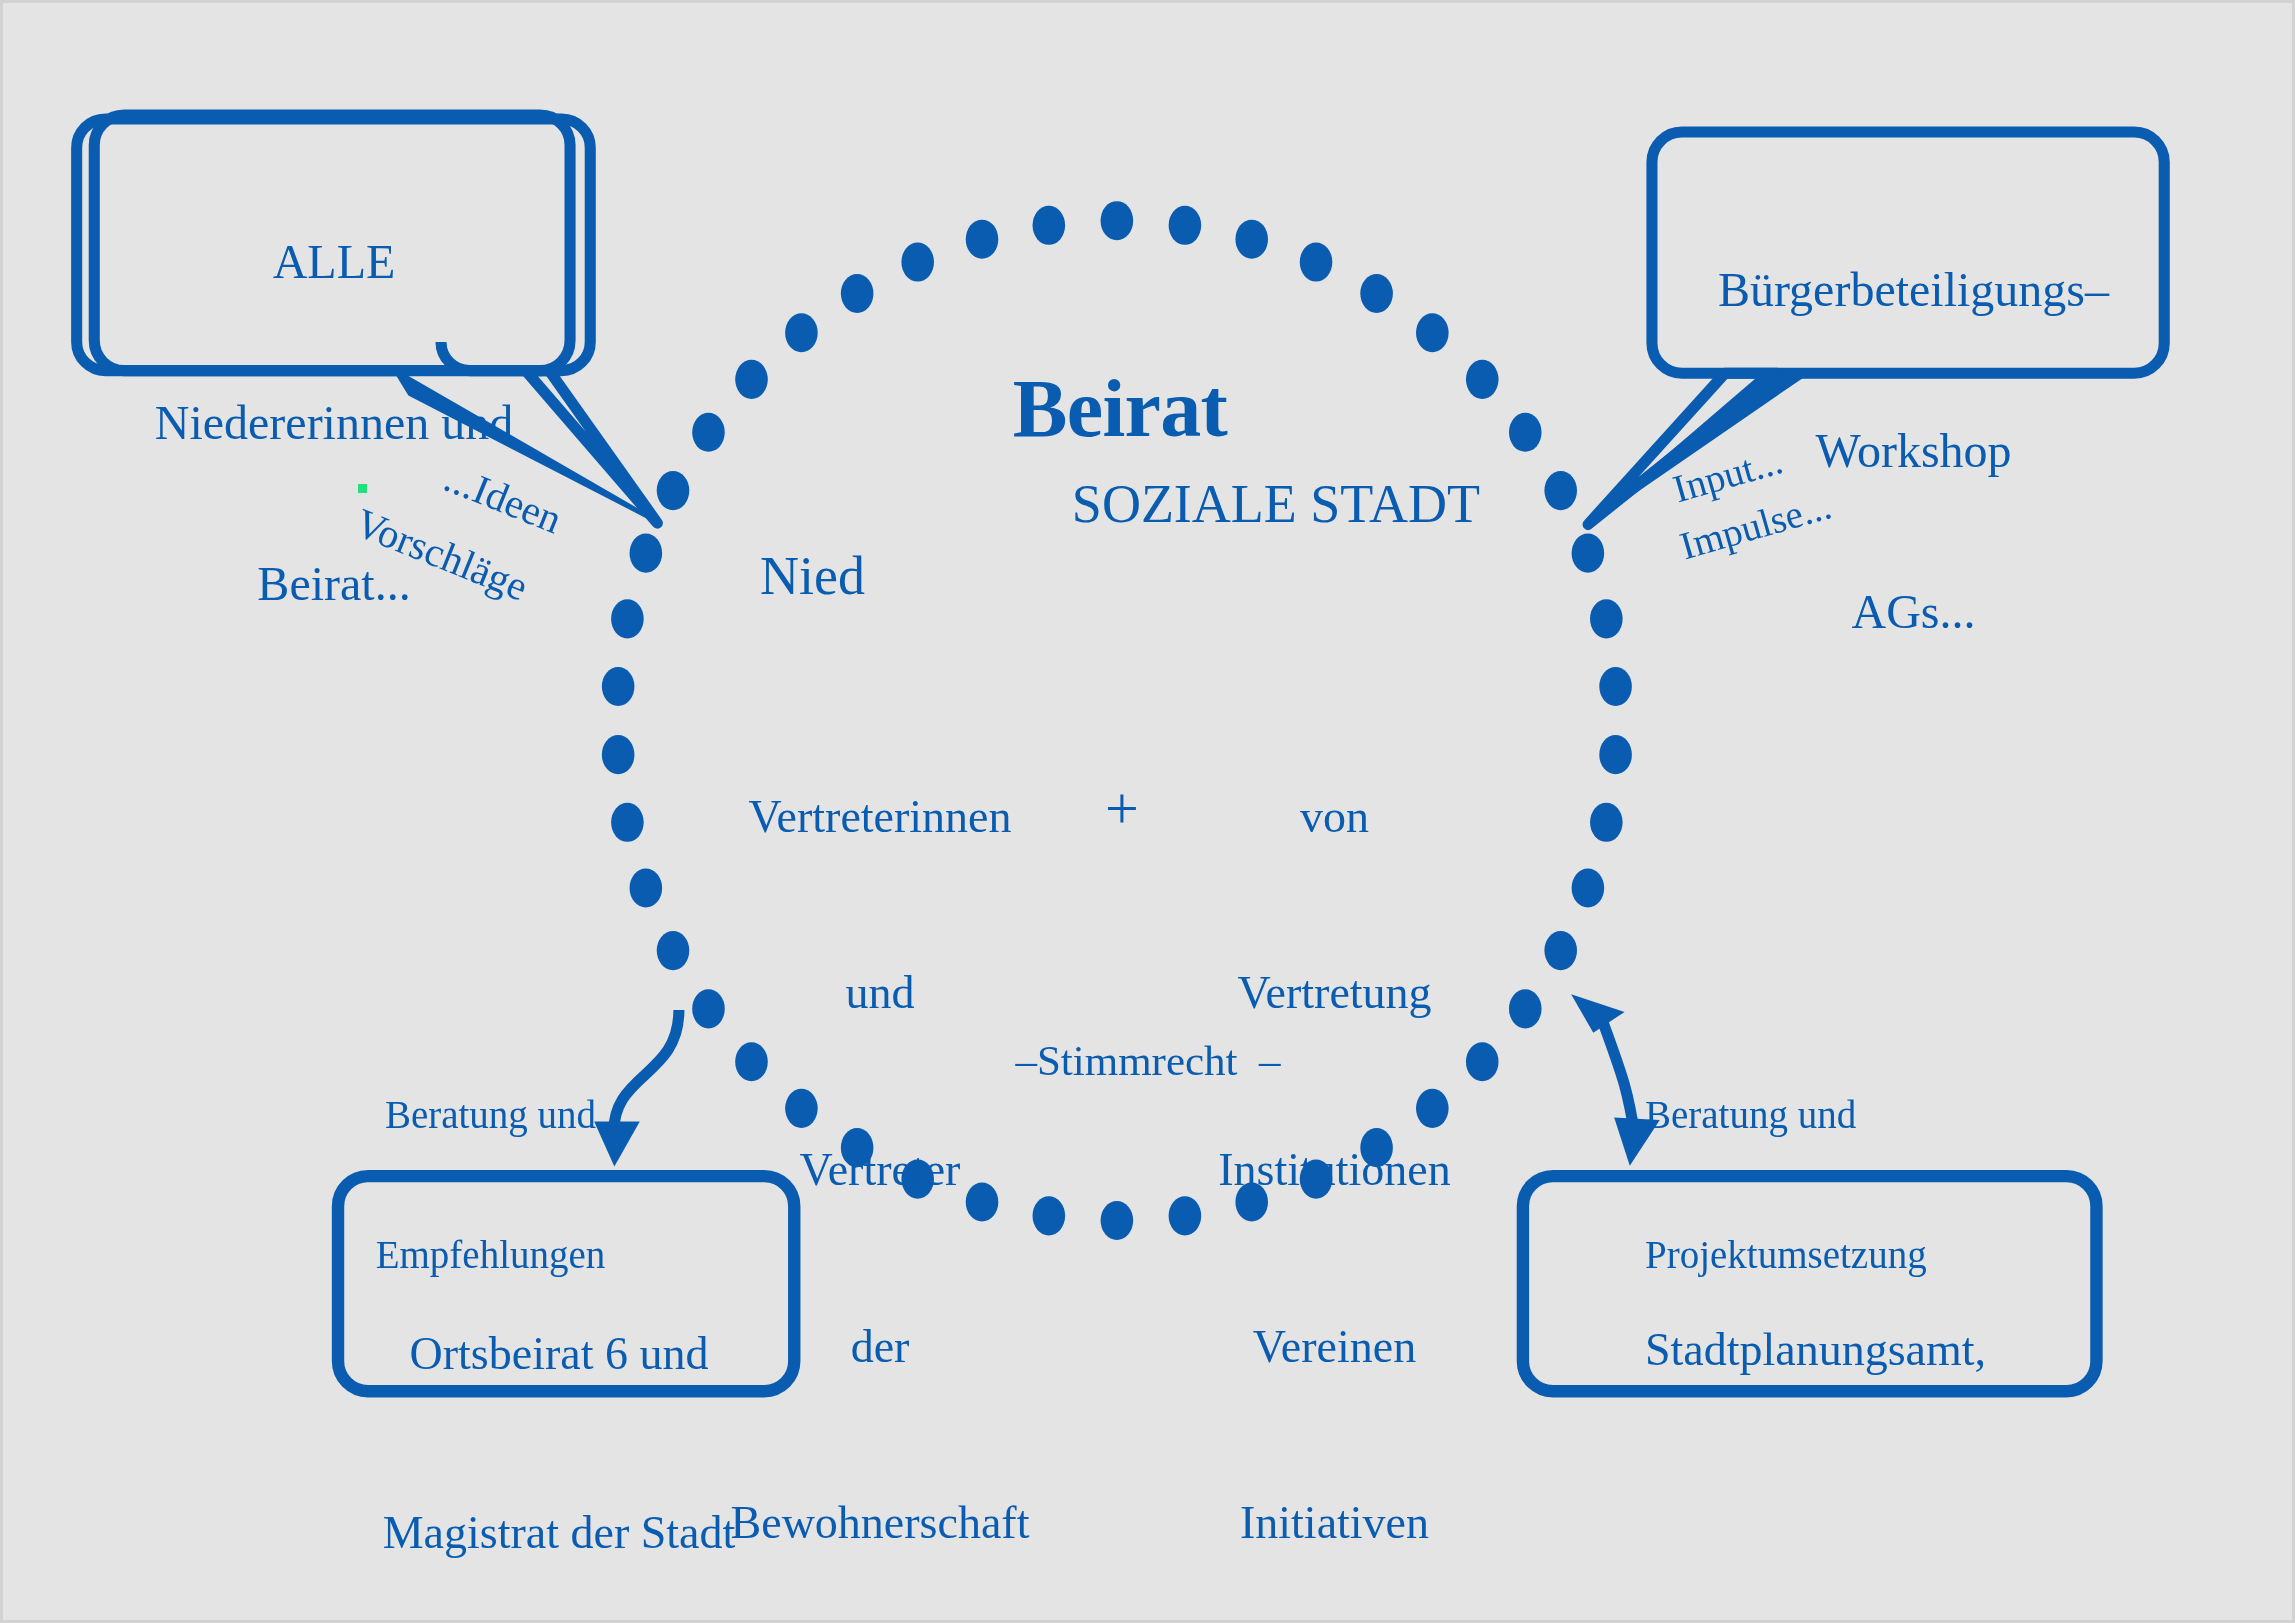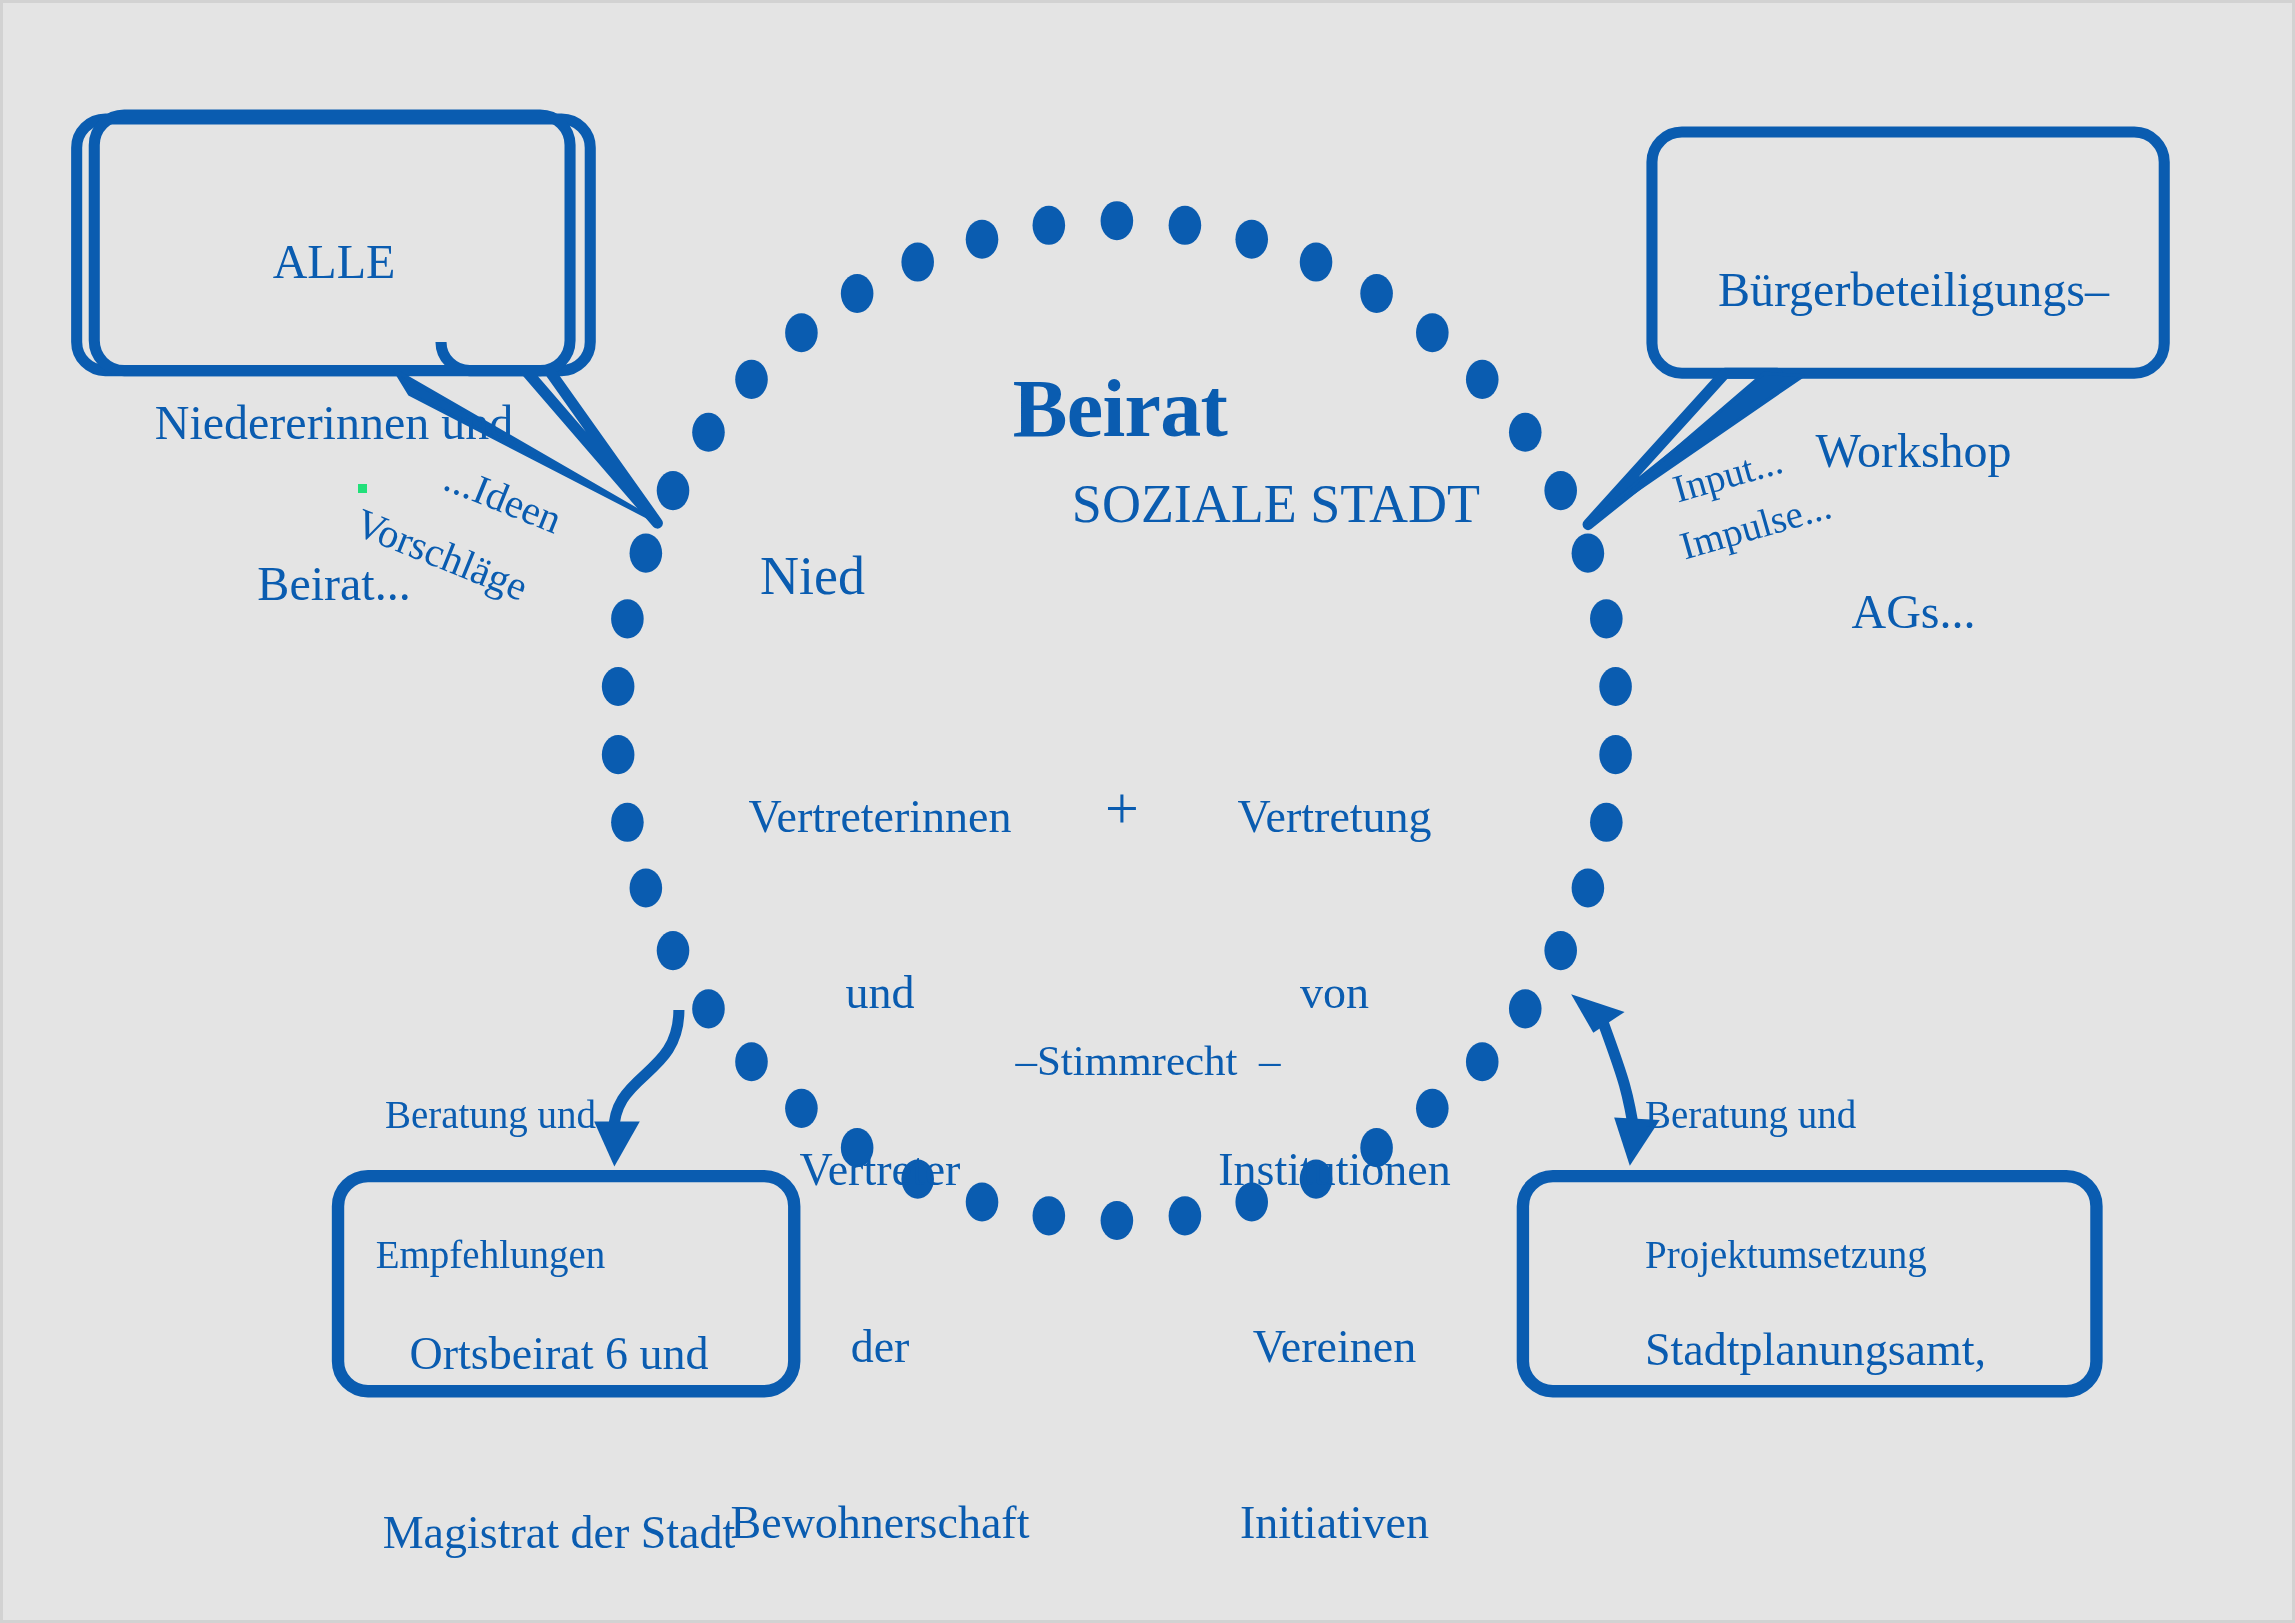--- a/index.html
+++ b/index.html
@@ -226,22 +226,22 @@
     <span class="sp">Vertreterinnen</span>
     <span class="sp">und</span>
     <span class="sp">Vertreter</span>
     <span class="sp">der</span>
     <span class="sp">Bewohnerschaft</span>
   </div>
 
   <div class="tx" id="plus-sign">+</div>
 
   <div class="tx" id="col-right">
+    <span class="sp">von</span>
     <span class="sp">Vertretung</span>
-    <span class="sp">von</span>
     <span class="sp">Institutionen</span>
     <span class="sp">Vereinen</span>
     <span class="sp">Initiativen</span>
   </div>
 
   <div class="tx" id="stimmrecht">–Stimmrecht  –</div>
 
   <div class="tx" id="lbl-ideen">...Ideen</div>
   <div class="tx" id="lbl-vorschlaege">Vorschläge</div>
   <div id="green-dot"></div>

